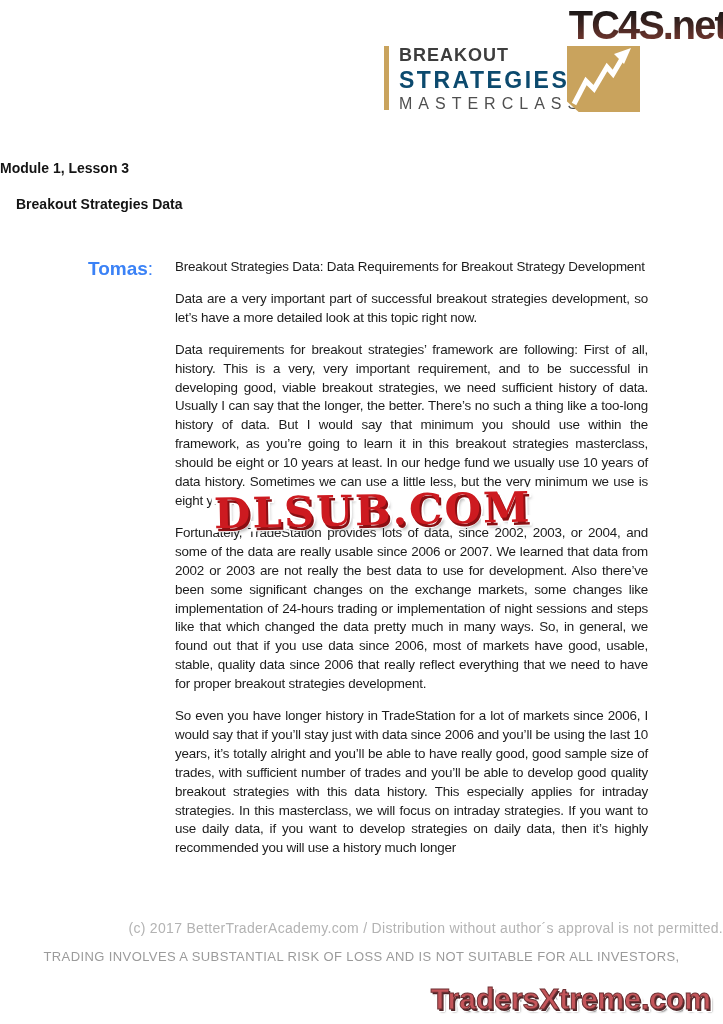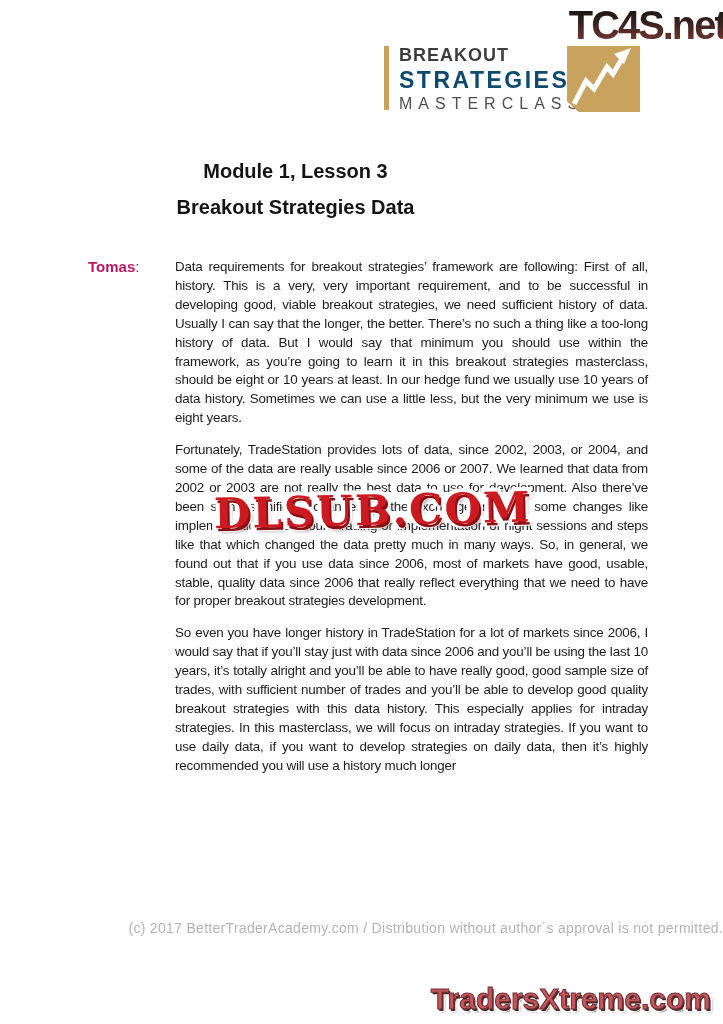--- a/index.html
+++ b/index.html
@@ -25,27 +25,27 @@
   .brand-text { margin-left:15px; white-space:nowrap; }
   .brand-breakout { font-size:18px; font-weight:bold; color:#3d3d3d; letter-spacing:1px; line-height:26px; }
   .brand-strategies { font-size:23px; font-weight:bold; color:#0c4a6e; letter-spacing:2.5px; line-height:25px; }
   .brand-masterclass { font-size:16px; color:#4f4f4f; letter-spacing:6px; line-height:22px; }
   .brand-icon { position:absolute; left:567px; top:46px; width:73px; height:66px; z-index:2;
                 background:#C9A35D;
                 clip-path:polygon(0 0, 100% 0, 100% 100%, 16% 100%, 0 84%); }
   .brand-icon svg { position:absolute; inset:0; }
 
   
-  .title-line { position:absolute; left:0; width:591px; text-align:center;
-                font-size:20px; font-weight:bold; color:#141414; }
+  .title-line { position:absolute; left:0; width:591px; text-align:left;
+                font-size:14px; font-weight:bold; color:#141414; }
   .title-1 { top:160px; }
-  .title-2 { top:196px; }
+  .title-2 { top:196px;margin-left:16px; }
 
   
-  .speaker { position:absolute; left:88px; top:258px; font-size:15px; color:#be185d; }
+  .speaker { position:absolute; left:88px; top:258px; font-size:19px; color:#3b82f6; }
   .speaker .nm { font-weight:bold; }
   .content { position:absolute; left:175px; top:258px; width:473px;
              font-size:13.4px; line-height:18.9px; letter-spacing:-0.2px;
              color:#1c1c1c; text-align:justify; }
   .content p { margin:0 0 13px 0; }
   .content p:last-child { margin-bottom:16px; }
 
   
   .wm-center { position:absolute; left:214px; top:486px; width:306px; height:54px;
                text-align:center; transform:rotate(-1.2deg); z-index:8;
@@ -102,33 +102,36 @@
   </div>
 
   <div class="title-line title-1">Module 1, Lesson 3</div>
   <div class="title-line title-2">Breakout Strategies Data</div>
 
   <div class="speaker">
     <span class="nm">Tomas</span><span>:</span>
   </div>
 
   <div class="content">
+    <p>Breakout Strategies Data: Data Requirements for Breakout Strategy Development</p>
+    <p>Data are a very important part of successful breakout strategies development, so let’s have a more detailed look at this topic right now.</p>
     <p>Data requirements for breakout strategies’ framework are following: First of all, history. This is a very, very important requirement, and to be successful in developing good, viable breakout strategies, we need sufficient history of data. Usually I can say that the longer, the better. There’s no such a thing like a too-long history of data. But I would say that minimum you should use within the framework, as you’re going to learn it in this breakout strategies masterclass, should be eight or 10 years at least. In our hedge fund we usually use 10 years of data history. Sometimes we can use a little less, but the very minimum we use is eight years.</p>
     <p>Fortunately, TradeStation provides lots of data, since 2002, 2003, or 2004, and some of the data are really usable since 2006 or 2007. We learned that data from 2002 or 2003 are not really the best data to use for development. Also there’ve been some significant changes on the exchange markets, some changes like implementation of 24-hours trading or implementation of night sessions and steps like that which changed the data pretty much in many ways. So, in general, we found out that if you use data since 2006, most of markets have good, usable, stable, quality data since 2006 that really reflect everything that we need to have for proper breakout strategies development.</p>
     <p>So even you have longer history in TradeStation for a lot of markets since 2006, I would say that if you’ll stay just with data since 2006 and you’ll be using the last 10 years, it’s totally alright and you’ll be able to have really good, good sample size of trades, with sufficient number of trades and you’ll be able to develop good quality breakout strategies with this data history. This especially applies for intraday strategies. In this masterclass, we will focus on intraday strategies. If you want to use daily data, if you want to develop strategies on daily data, then it’s highly recommended you will use a history much longer</p>
   </div>
 
   <div class="wm-center">
     <span class="back">DLSUB.COM</span>
     <span class="front">DLSUB.COM</span>
   </div>
 
 
   <div class="copyright">(c) 2017 BetterTraderAcademy.com / Distribution without author´s approval is not permitted.</div>
   <div class="disclaimer">
+    <div>TRADING INVOLVES A SUBSTANTIAL RISK OF LOSS AND IS NOT SUITABLE FOR ALL INVESTORS,</div>
   </div>
 
   <div class="wm-bottom">
     <span class="back">TradersXtreme.com</span>
     <span class="front">TradersXtreme.com</span>
   </div>
 
 </div>
 
 </body></html>

